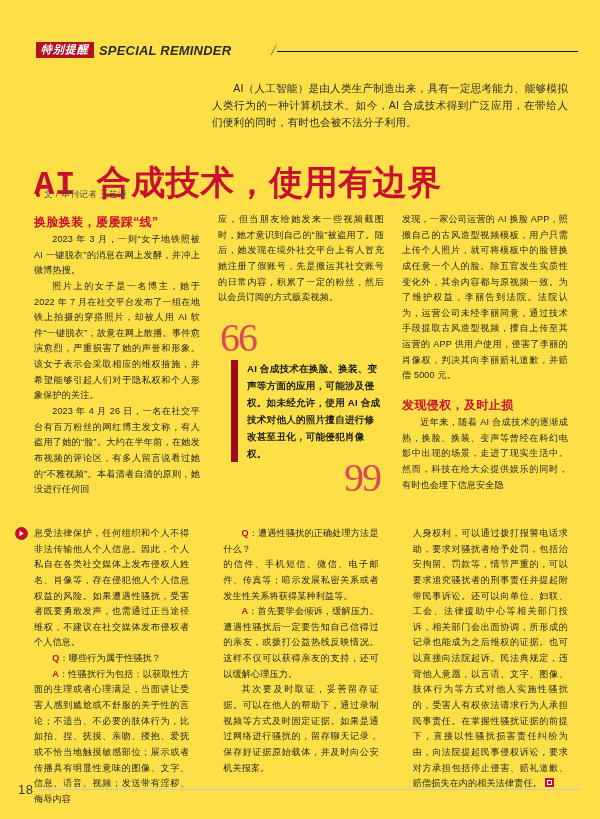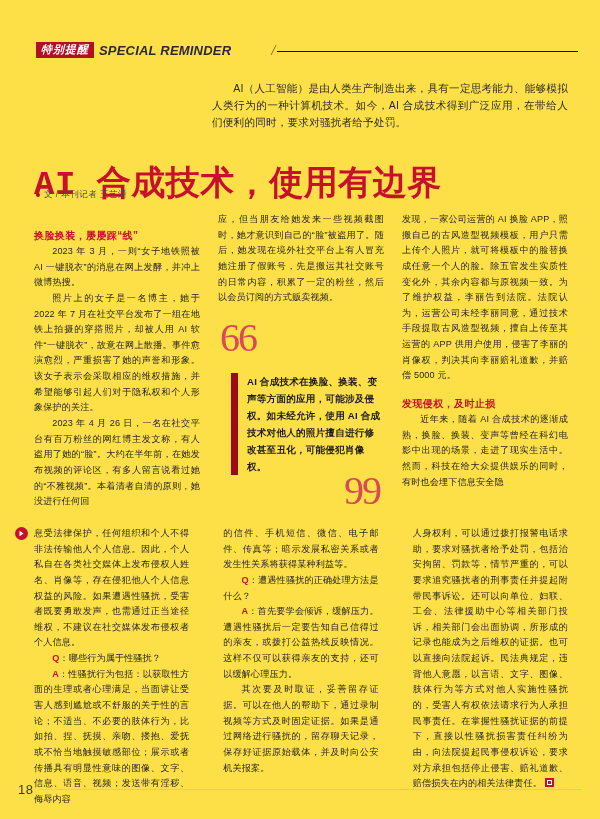--- a/index.html
+++ b/index.html
@@ -144,24 +144,24 @@
     text-indent: 2em;
     letter-spacing: 0.15px;
     margin: 0 0 0 0;
     text-justify: inter-ideograph;
   }
   .para.cont { text-indent: 0; }
 
   .subhead {
     font-family: "Liberation Sans", sans-serif;
     font-weight: bold;
-    font-size: 10px;
+    font-size: 12px;
     color: #c8102e;
     letter-spacing: 0.4px;
-    margin: 16px 0 1px 0;
+    margin: 1px 0 1px 0;
     line-height: 1.5;
   }
   .subhead.spaced { margin-top: 12px; }
 
   .qa-mark {
     color: #c8102e;
     font-weight: bold;
     font-family: "Liberation Sans", sans-serif;
   }
 
@@ -176,21 +176,21 @@
     font-size: 40px;
     font-weight: normal;
     color: #d94a57;
     line-height: 0.7;
     letter-spacing: -2px;
   }
   .pq-open { display: block; margin-left: 2px; }
   .pq-close { display: block; text-align: right; margin-top: 2px; margin-right: 4px; }
   .pq-body {
     display: flex;
-    margin-top: 21px;
+    margin-top: 8px;
     padding-left: 13px;
   }
   .pq-bar {
     width: 7px;
     background: #9d0b1b;
     flex: 0 0 auto;
     margin-right: 9px;
   }
   .pq-text {
     font-family: "Liberation Sans", sans-serif;
@@ -270,21 +270,21 @@
 
 <div class="page">
 
   <div class="rubric-bar">
     <span class="rubric-badge">特别提醒</span>
     <span class="rubric-en">SPECIAL REMINDER</span>
     <span class="rubric-slash">/</span>
     <span class="rubric-rule"></span>
   </div>
 
-  <div class="deck">AI（人工智能）是由人类生产制造出来，具有一定思考能力、能够模拟人类行为的一种计算机技术。如今，AI 合成技术得到广泛应用，在带给人们便利的同时，要求对骚扰者给予处罚。</div>
+  <div class="deck">AI（人工智能）是由人类生产制造出来，具有一定思考能力、能够模拟人类行为的一种计算机技术。如今，AI 合成技术得到广泛应用，在带给人们便利的同时，有时也会被不法分子利用。</div>
 
   <h1 class="headline">AI 合成技术，使用有边界</h1>
 
   <div class="byline">
     <span class="byline-dot"></span>
     <span>文 / 本刊记者 王艺潼</span>
   </div>
 
   <div class="cols">
 
@@ -327,24 +327,24 @@
       <p class="para cont">息受法律保护，任何组织和个人不得非法传输他人个人信息。因此，个人私自在各类社交媒体上发布侵权人姓名、肖像等，存在侵犯他人个人信息权益的风险。如果遭遇性骚扰，受害者既要勇敢发声，也需通过正当途径维权，不建议在社交媒体发布侵权者个人信息。</p>
       <p class="para">
         <span class="qa-mark">Q</span><span>：哪些行为属于性骚扰？</span>
       </p>
       <p class="para">
         <span class="qa-mark">A</span><span>：性骚扰行为包括：以获取性方面的生理或者心理满足，当面讲让受害人感到尴尬或不舒服的关于性的言论；不适当、不必要的肢体行为，比如拍、捏、抚摸、亲吻、搂抱、爱抚或不恰当地触摸敏感部位；展示或者传播具有明显性意味的图像、文字、信息、语音、视频；发送带有淫秽、侮辱内容</span>
       </p>
     </div>
 
     <div class="col">
-      <p class="para cont">的信件、手机短信、微信、电子邮件、传真等；暗示发展私密关系或者发生性关系将获得某种利益等。</p>
       <p class="para">
         <span class="qa-mark">Q</span><span>：遭遇性骚扰的正确处理方法是什么？</span>
       </p>
+      <p class="para cont">的信件、手机短信、微信、电子邮件、传真等；暗示发展私密关系或者发生性关系将获得某种利益等。</p>
       <p class="para">
         <span class="qa-mark">A</span><span>：首先要学会倾诉，缓解压力。遭遇性骚扰后一定要告知自己信得过的亲友，或拨打公益热线反映情况。这样不仅可以获得亲友的支持，还可以缓解心理压力。</span>
       </p>
       <p class="para">其次要及时取证，妥善留存证据。可以在他人的帮助下，通过录制视频等方式及时固定证据。如果是通过网络进行骚扰的，留存聊天记录，保存好证据原始载体，并及时向公安机关报案。</p>
     </div>
 
     <div class="col">
       <p class="para cont"><span>人身权利，可以通过拨打报警电话求助，要求对骚扰者给予处罚，包括治安拘留、罚款等，情节严重的，可以要求追究骚扰者的刑事责任并提起附带民事诉讼。还可以向单位、妇联、工会、法律援助中心等相关部门投诉，相关部门会出面协调，所形成的记录也能成为之后维权的证据。也可以直接向法院起诉。民法典规定，违背他人意愿，以言语、文字、图像、肢体行为等方式对他人实施性骚扰的，受害人有权依法请求行为人承担民事责任。在掌握性骚扰证据的前提下，直接以性骚扰损害责任纠纷为由，向法院提起民事侵权诉讼，要求对方承担包括停止侵害、赔礼道歉、赔偿损失在内的相关法律责任。</span><span class="endmark"></span></p>
     </div>
 

